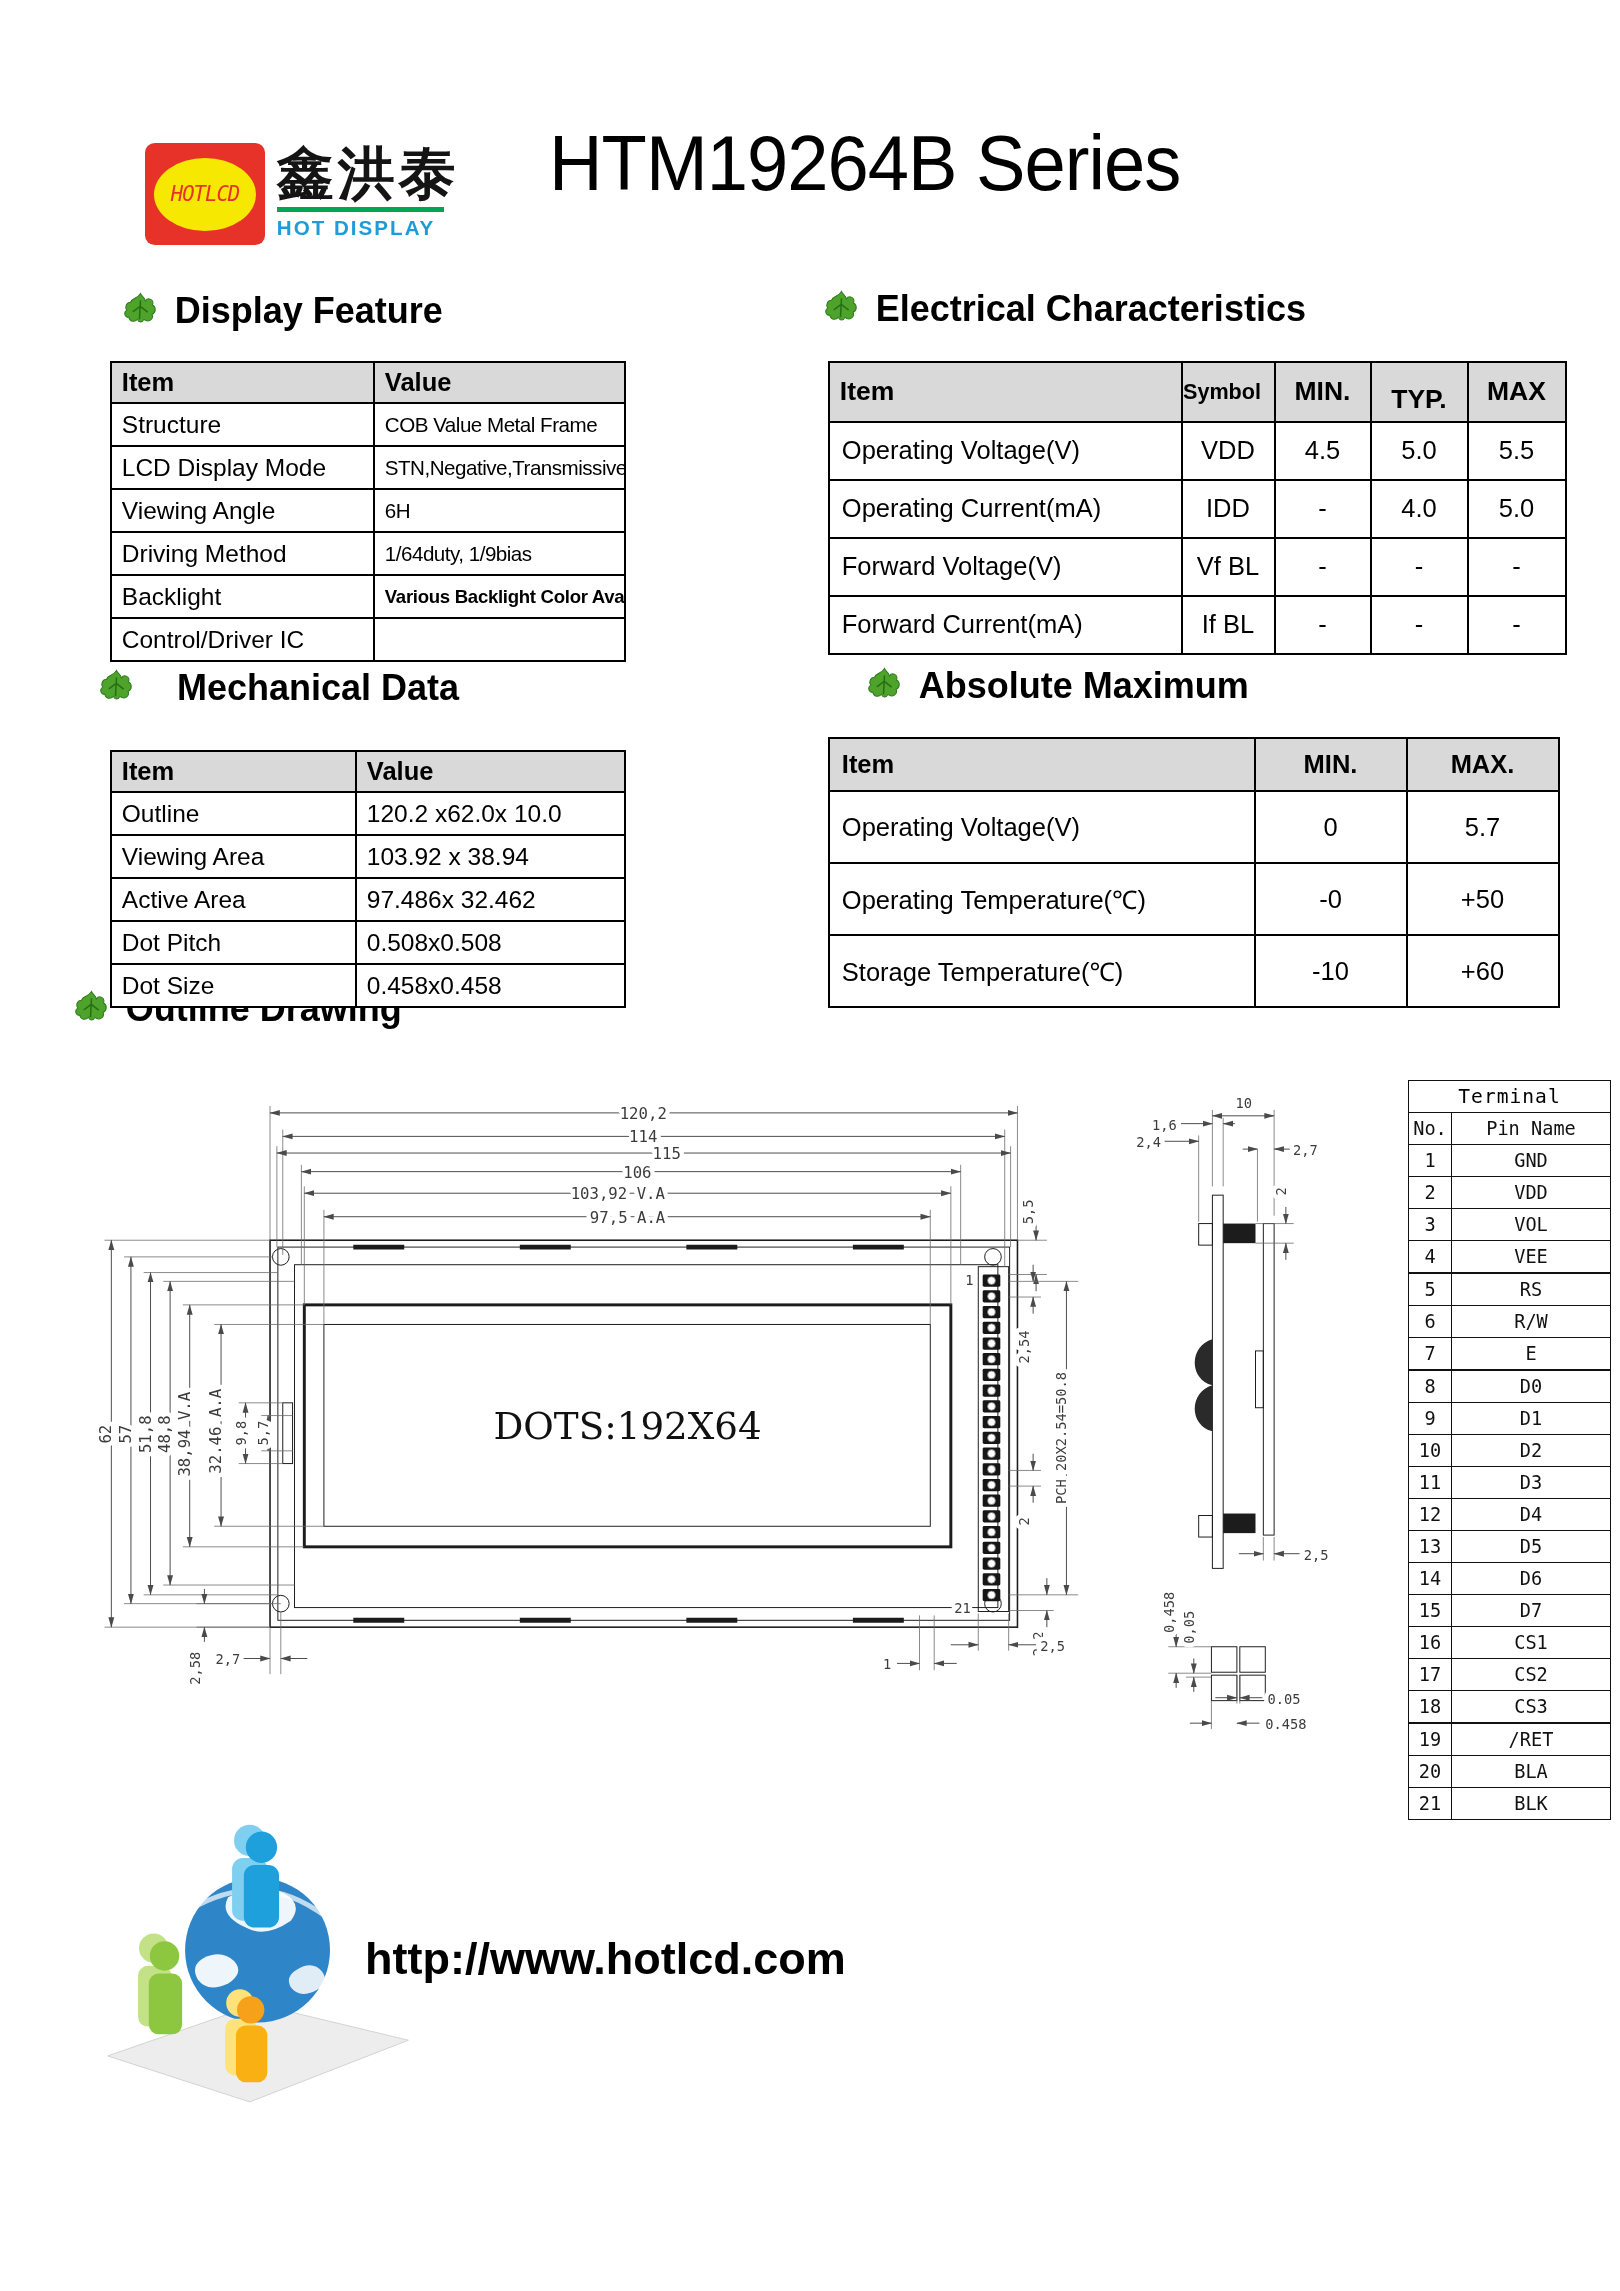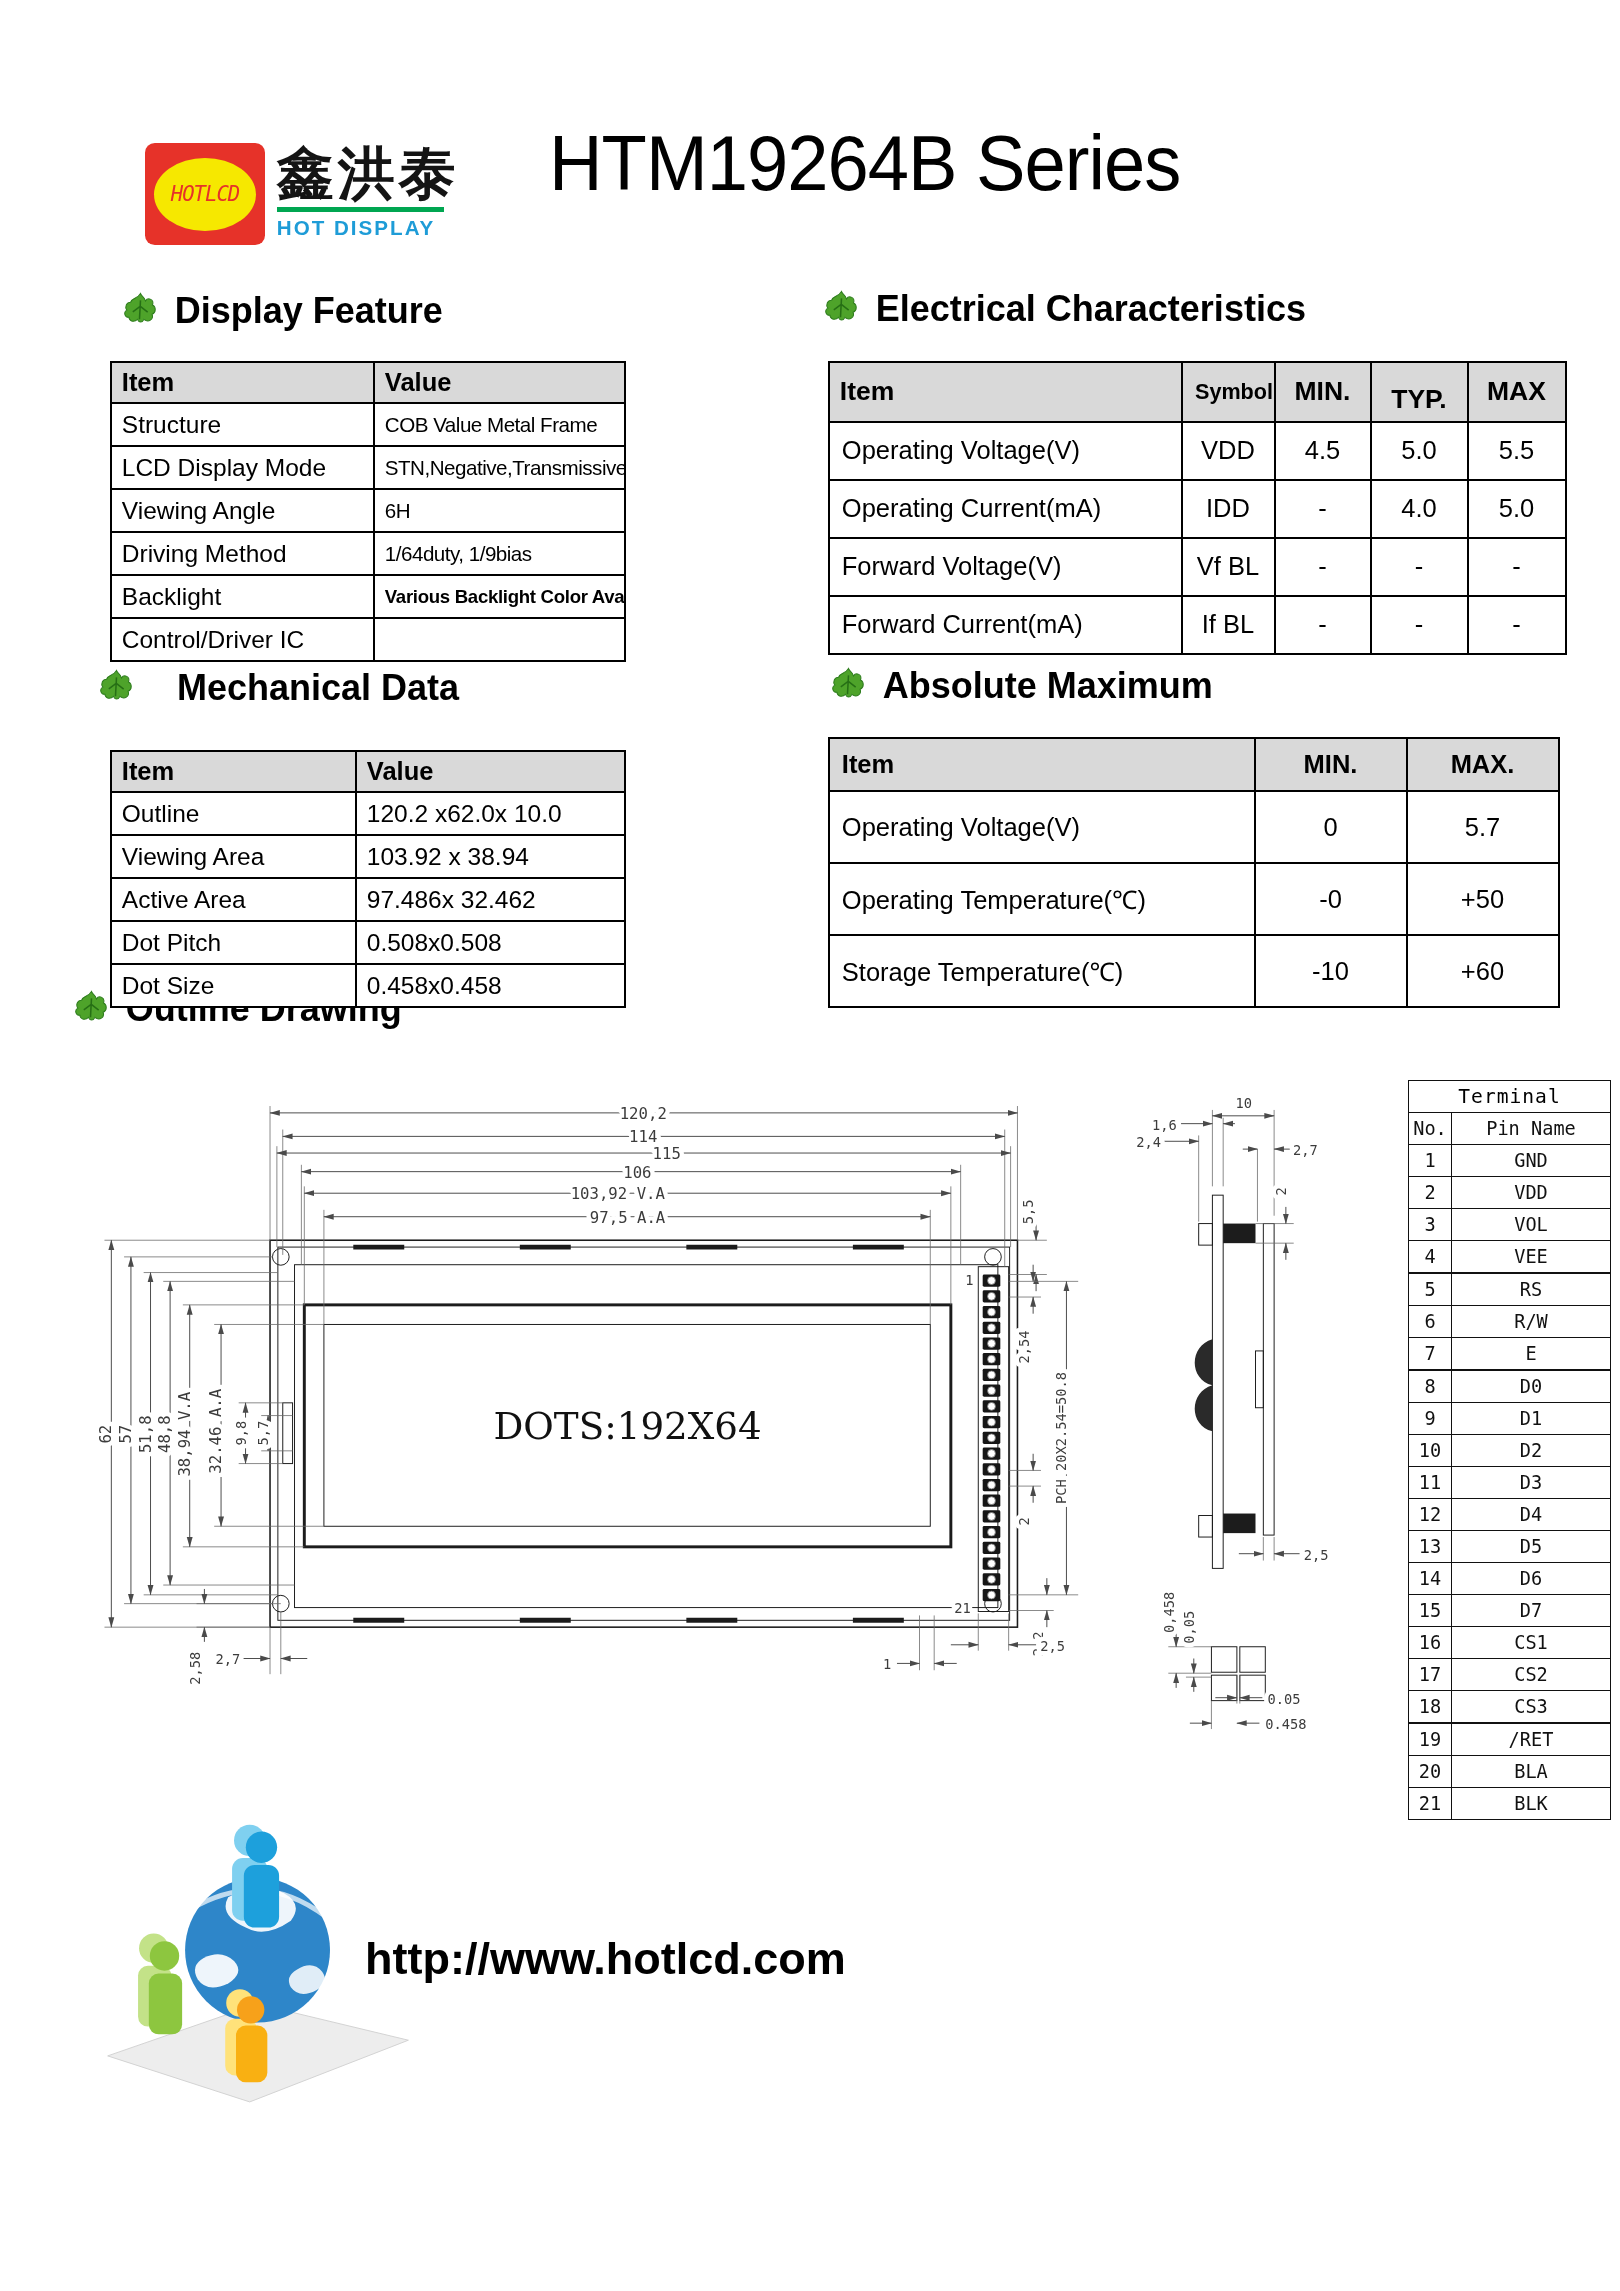--- a/index.html
+++ b/index.html
@@ -21,39 +21,39 @@
   .doc-title{position:absolute;left:549px;top:118px;font-size:78px;font-weight:400;
              letter-spacing:-1px;transform:scaleX(.95);transform-origin:left;white-space:nowrap;}
 
   
   .sec{position:absolute;display:flex;align-items:center;gap:13.7px;}
   .sec .leaf{width:41px;height:41px;flex:0 0 41px;}
   .sec span{font-size:36px;font-weight:bold;white-space:nowrap;}
   #df-head{left:120px;top:290px;}
   #ec-head{left:821px;top:288px;}
   #md-head{left:96px;top:667px;gap:40px;}
-  #am-head{left:828px;top:665px;}
+  #am-head{left:864px;top:665px;}
   #od-head{left:71px;top:988px;}
 
   
   table{position:absolute;border-collapse:collapse;table-layout:fixed;background:#fff;}
   th,td{border:2px solid #000;overflow:hidden;white-space:nowrap;}
   thead th{background:#d9d9d9;text-align:left;}
 
   .tbl-df{left:110px;top:361px;width:514px;}
   .tbl-df th{height:37px;font-size:25.5px;padding-left:9.8px;}
   .tbl-df td{height:39px;font-size:24.5px;padding-left:9.8px;}
   .tbl-df col.c1{width:263px;} .tbl-df col.c2{width:251px;}
   .tbl-df td:nth-child(2){font-size:20.6px;letter-spacing:-0.5px;}
   .tbl-df tr:nth-of-type(5) td:nth-of-type(2){font-weight:bold;font-size:18.6px;letter-spacing:-0.3px;}
 
   .tbl-ec{left:828px;top:361px;width:737px;}
   .tbl-ec th{height:51px;font-size:26.5px;padding-left:9.8px;}
   .tbl-ec th.ctr,.tbl-ec td:nth-child(n+3){text-align:center;padding-left:0;}
-  .tbl-ec th.sym{font-size:21.6px;text-align:right;padding-left:0;}
+  .tbl-ec th.sym{font-size:21.6px;text-align:left;padding-left:0;}
   .tbl-ec th.typ{vertical-align:bottom;padding-bottom:5.9px;}
   .tbl-ec td{height:54px;font-size:25.5px;padding-left:11.8px;}
   .tbl-ec td:nth-child(2){text-align:center;padding-left:0;}
   .tbl-ec col.c1{width:353px;}.tbl-ec col.c2{width:93px;}
   .tbl-ec col.c3{width:96px;}.tbl-ec col.c4{width:97px;}.tbl-ec col.c5{width:98px;}
 
   .tbl-md{left:110px;top:750px;width:514px;}
   .tbl-md th{height:37px;font-size:25.5px;padding-left:9.8px;}
   .tbl-md td{height:39px;font-size:24.5px;padding-left:9.8px;}
   .tbl-md col.c1{width:245px;}.tbl-md col.c2{width:269px;}

